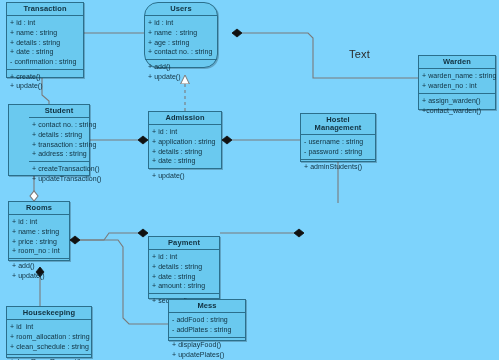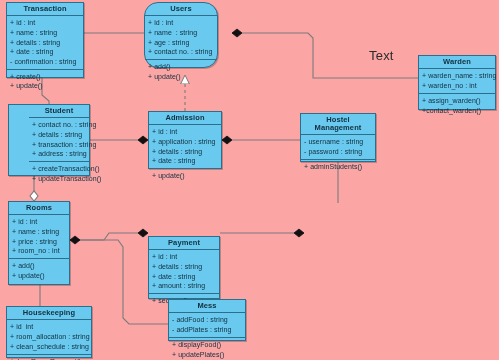--- a/index.html
+++ b/index.html
@@ -6,21 +6,21 @@
   html,body{margin:0;padding:0;background:#ffffff;}
   body{
     font-family:"Liberation Sans", sans-serif;
     -webkit-font-smoothing:antialiased;
   }
   #canvas{
     position:relative;
     width:499px;
     height:360px;
     overflow:hidden;
-    background:#fca5a5;
+    background:#7dd3fc;
   }
   #edges{
     position:absolute;
     left:0; top:0;
     width:499px; height:360px;
     pointer-events:none;
   }
   .uml-class{
     position:absolute;
     box-sizing:border-box;
@@ -46,24 +46,23 @@
   .uml-compartment.grow{flex:1;}
   .uml-row{
     font-size:7px;
     color:#10303f;
     line-height:9.6px;
     white-space:pre;
     letter-spacing:0.05px;
   }
   .free-text{
     position:absolute;
-    font-size:13px;
+    font-size:11px;
     color:#2b2b2b;
     letter-spacing:0.2px;
-    margin-left:20px;
   }
 </style>
 </head>
 <body>
 
 <div id="canvas">
 
   <svg id="edges" viewBox="0 0 499 360" width="499" height="360">
     <defs>
       <marker id="arrow-hollow-tri" markerWidth="12" markerHeight="12" refX="9" refY="5" orient="auto" markerUnits="userSpaceOnUse">
@@ -183,21 +182,21 @@
     <div class="uml-title">Hostel Management</div>
     <div class="uml-compartment">
       <div class="uml-row">- username : string</div>
       <div class="uml-row">- password : string</div>
     </div>
     <div class="uml-compartment">
       <div class="uml-row">+ adminStudents()</div>
     </div>
   </div>
 
-  <div class="uml-class" style="left:8px;top:201px;width:62px;height:84px;">
+  <div class="uml-class" style="left:8px;top:201px;width:62px;height:60px;">
     <div class="uml-title">Rooms</div>
     <div class="uml-compartment">
       <div class="uml-row">+ id : int</div>
       <div class="uml-row">+ name : string</div>
       <div class="uml-row">+ price : string</div>
       <div class="uml-row">+ room_no : int</div>
     </div>
     <div class="uml-compartment grow">
       <div class="uml-row">+ add()</div>
       <div class="uml-row">+ update()</div>

